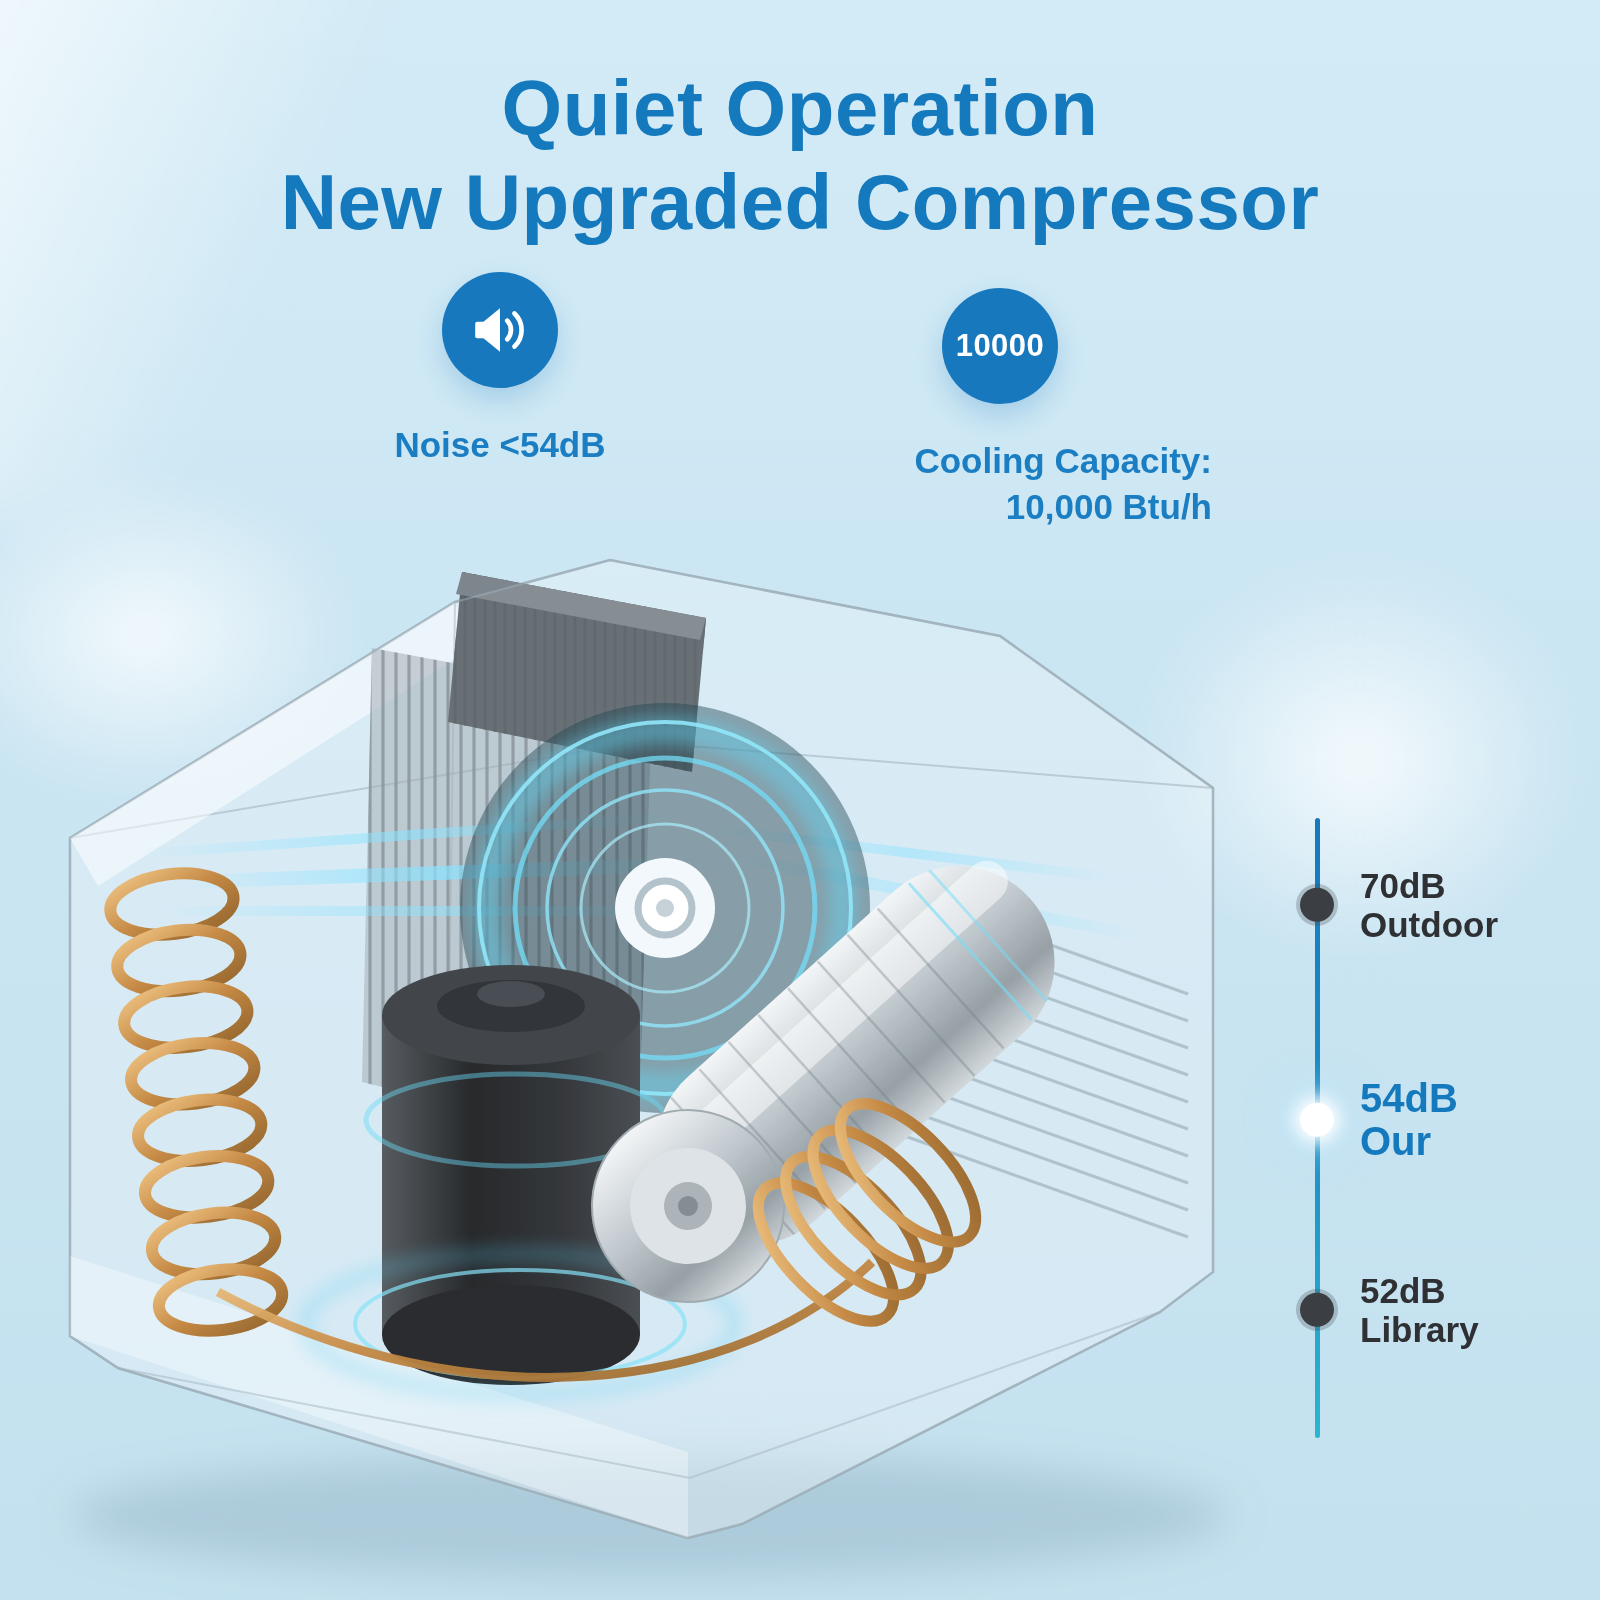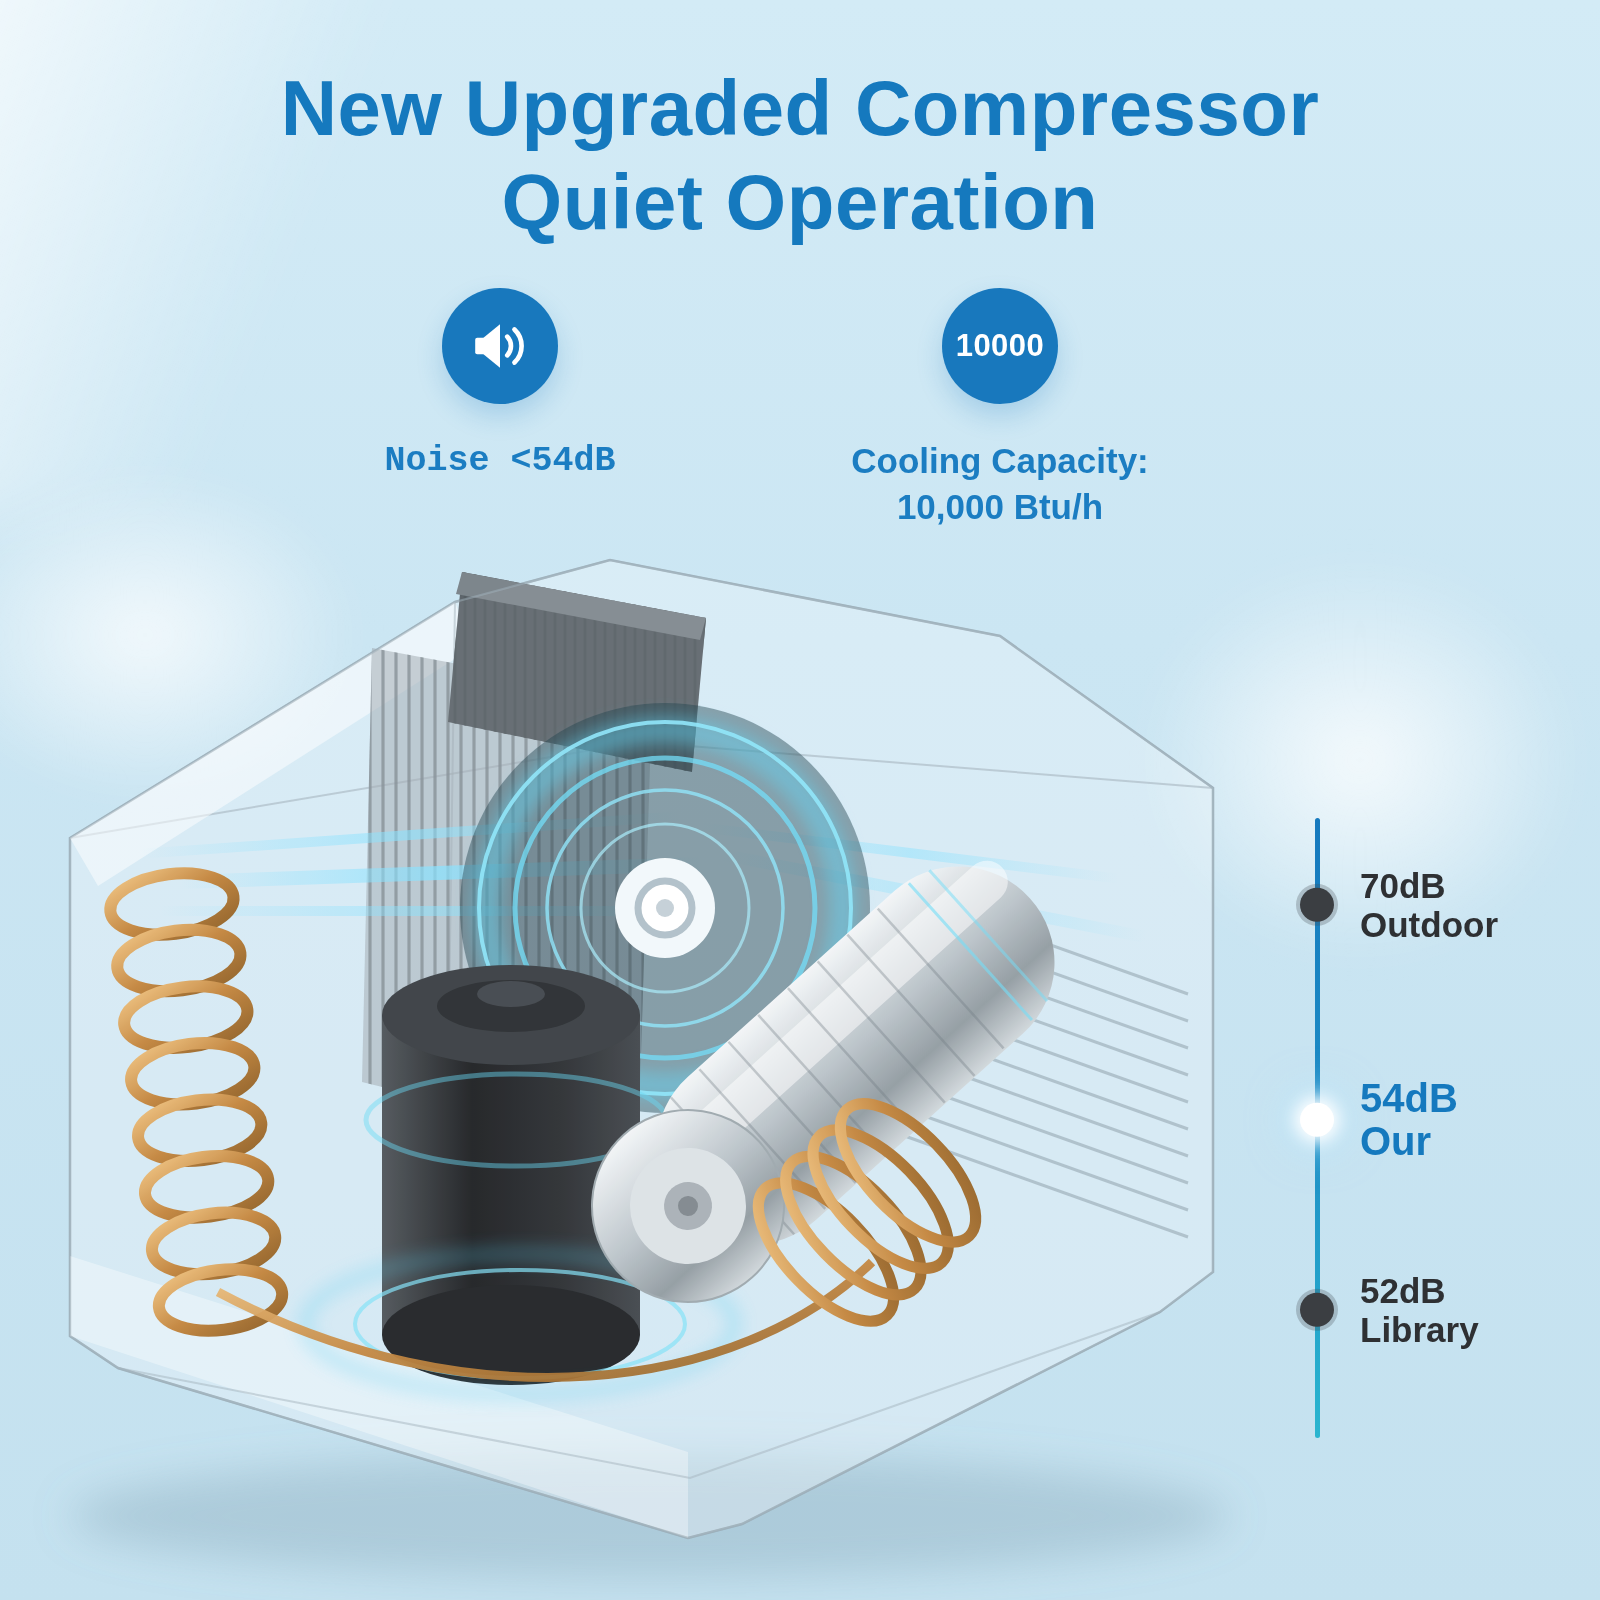--- a/index.html
+++ b/index.html
@@ -19,22 +19,22 @@
   .streak-3 { left:1140px; top:560px; width:440px; height:400px;
     background:radial-gradient(closest-side, rgba(255,255,255,.8), rgba(255,255,255,0));
     filter:blur(22px); }
 
   .title {
     position:absolute; top:62px; left:0; width:100%; text-align:center;
     color:#1579be; font-weight:bold; font-size:78px; line-height:1.2; letter-spacing:.5px;
   }
 
   .feature { position:absolute; text-align:center; }
-  .feature-noise { left:330px; top:288px; width:340px;font-family:Liberation Mono, monospace; }
-  .feature-capacity { left:788px; top:288px; width:424px; }
+  .feature-noise { left:330px; top:272px; width:340px; }
+  .feature-capacity { left:788px; top:288px; width:424px;text-align:right; }
   .feature-circle {
     width:116px; height:116px; border-radius:50%; background:#1878bd;
     margin:0 auto 34px; display:flex; align-items:center; justify-content:center;
     box-shadow:0 12px 26px rgba(24,120,189,.22);
   }
   .badge-text { color:#ffffff; font-size:31px; font-weight:bold; letter-spacing:.5px; }
   .feature-label { font-size:35px; font-weight:bold; color:#1b7dc2; line-height:1.32; }
 
   .illustration { position:absolute; left:0; top:0; width:1600px; height:1600px; }
 
@@ -206,22 +206,22 @@
       <ellipse cx="0" cy="0" rx="40" ry="88"></ellipse>
       <ellipse cx="38" cy="0" rx="40" ry="88"></ellipse>
       <ellipse cx="76" cy="0" rx="40" ry="88"></ellipse>
       <ellipse cx="114" cy="0" rx="40" ry="88"></ellipse>
     </g>
 
     <path d="M70,838 L455,602 L610,560 L1000,636 L1213,788 L1213,1272 L1160,1312 L742,1524 L688,1538 L118,1368 L70,1336 Z" fill="rgba(255,255,255,.07)" stroke="rgba(165,182,192,.45)" stroke-width="2"></path>
   </svg>
 
   <div class="title">
+    <div>Quiet Operation</div>
     <div>New Upgraded Compressor</div>
-    <div>Quiet Operation</div>
   </div>
 
   <div class="feature feature-noise">
     <div class="feature-circle">
       <svg width="62" height="62" viewBox="0 0 60 60" aria-hidden="true">
         <rect x="6" y="22" width="10" height="16" rx="2" fill="#ffffff"></rect>
         <polygon points="14,22 30,9 30,51 14,38" fill="#ffffff"></polygon>
         <path d="M37,21 A13,13 0 0 1 37,39" fill="none" stroke="#ffffff" stroke-width="4.5" stroke-linecap="round"></path>
         <path d="M44,14 A22,22 0 0 1 44,46" fill="none" stroke="#ffffff" stroke-width="4.5" stroke-linecap="round"></path>
       </svg>

